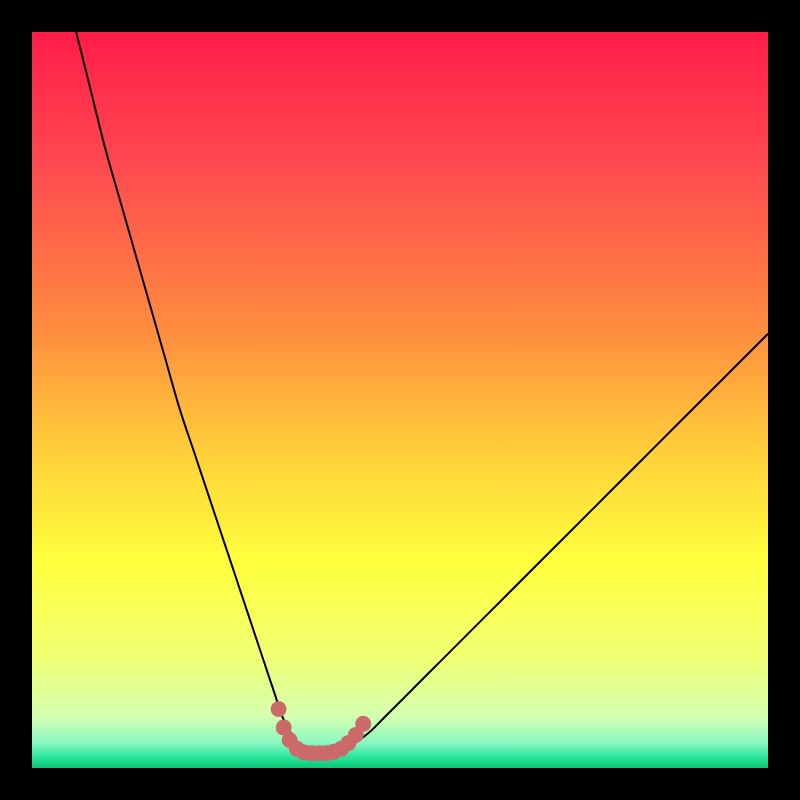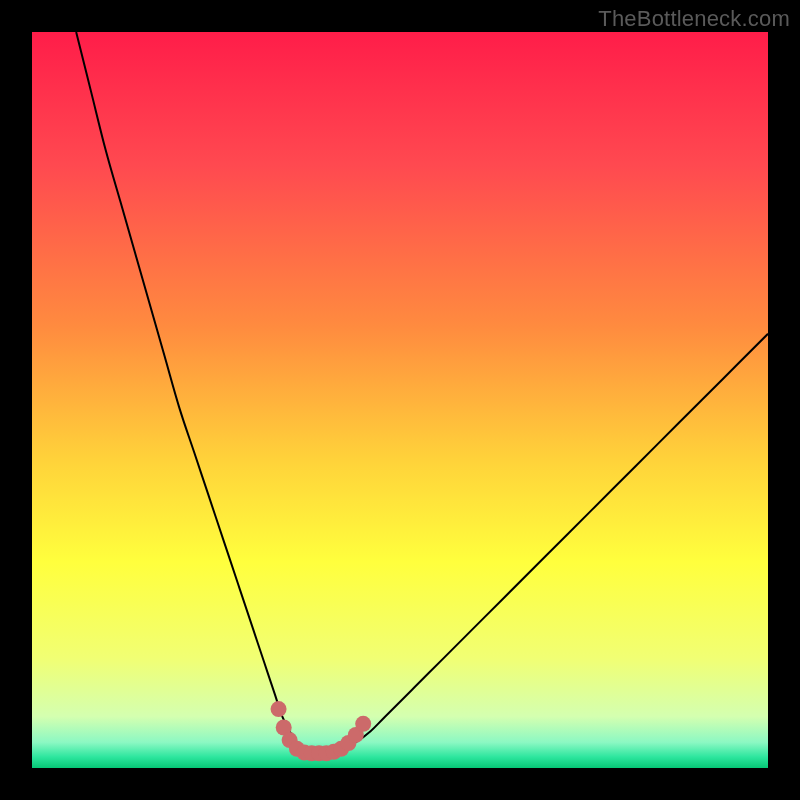--- a/index.html
+++ b/index.html
@@ -84,14 +84,13 @@
           <circle cx="287.04" cy="721.28" r="8" fill="#cc6a6a"></circle>
           <circle cx="294.40000000000003" cy="721.28" r="8" fill="#cc6a6a"></circle>
           <circle cx="301.76" cy="719.808" r="8" fill="#cc6a6a"></circle>
           <circle cx="309.12" cy="716.864" r="8" fill="#cc6a6a"></circle>
           <circle cx="316.48" cy="710.976" r="8" fill="#cc6a6a"></circle>
           <circle cx="323.84" cy="702.88" r="8" fill="#cc6a6a"></circle>
           <circle cx="331.2" cy="691.84" r="8" fill="#cc6a6a"></circle>
         </g>
     </svg>
   </div>
-  <div class="watermark">TheBottleneck.com</div>
 </div>
 
 </body></html>

